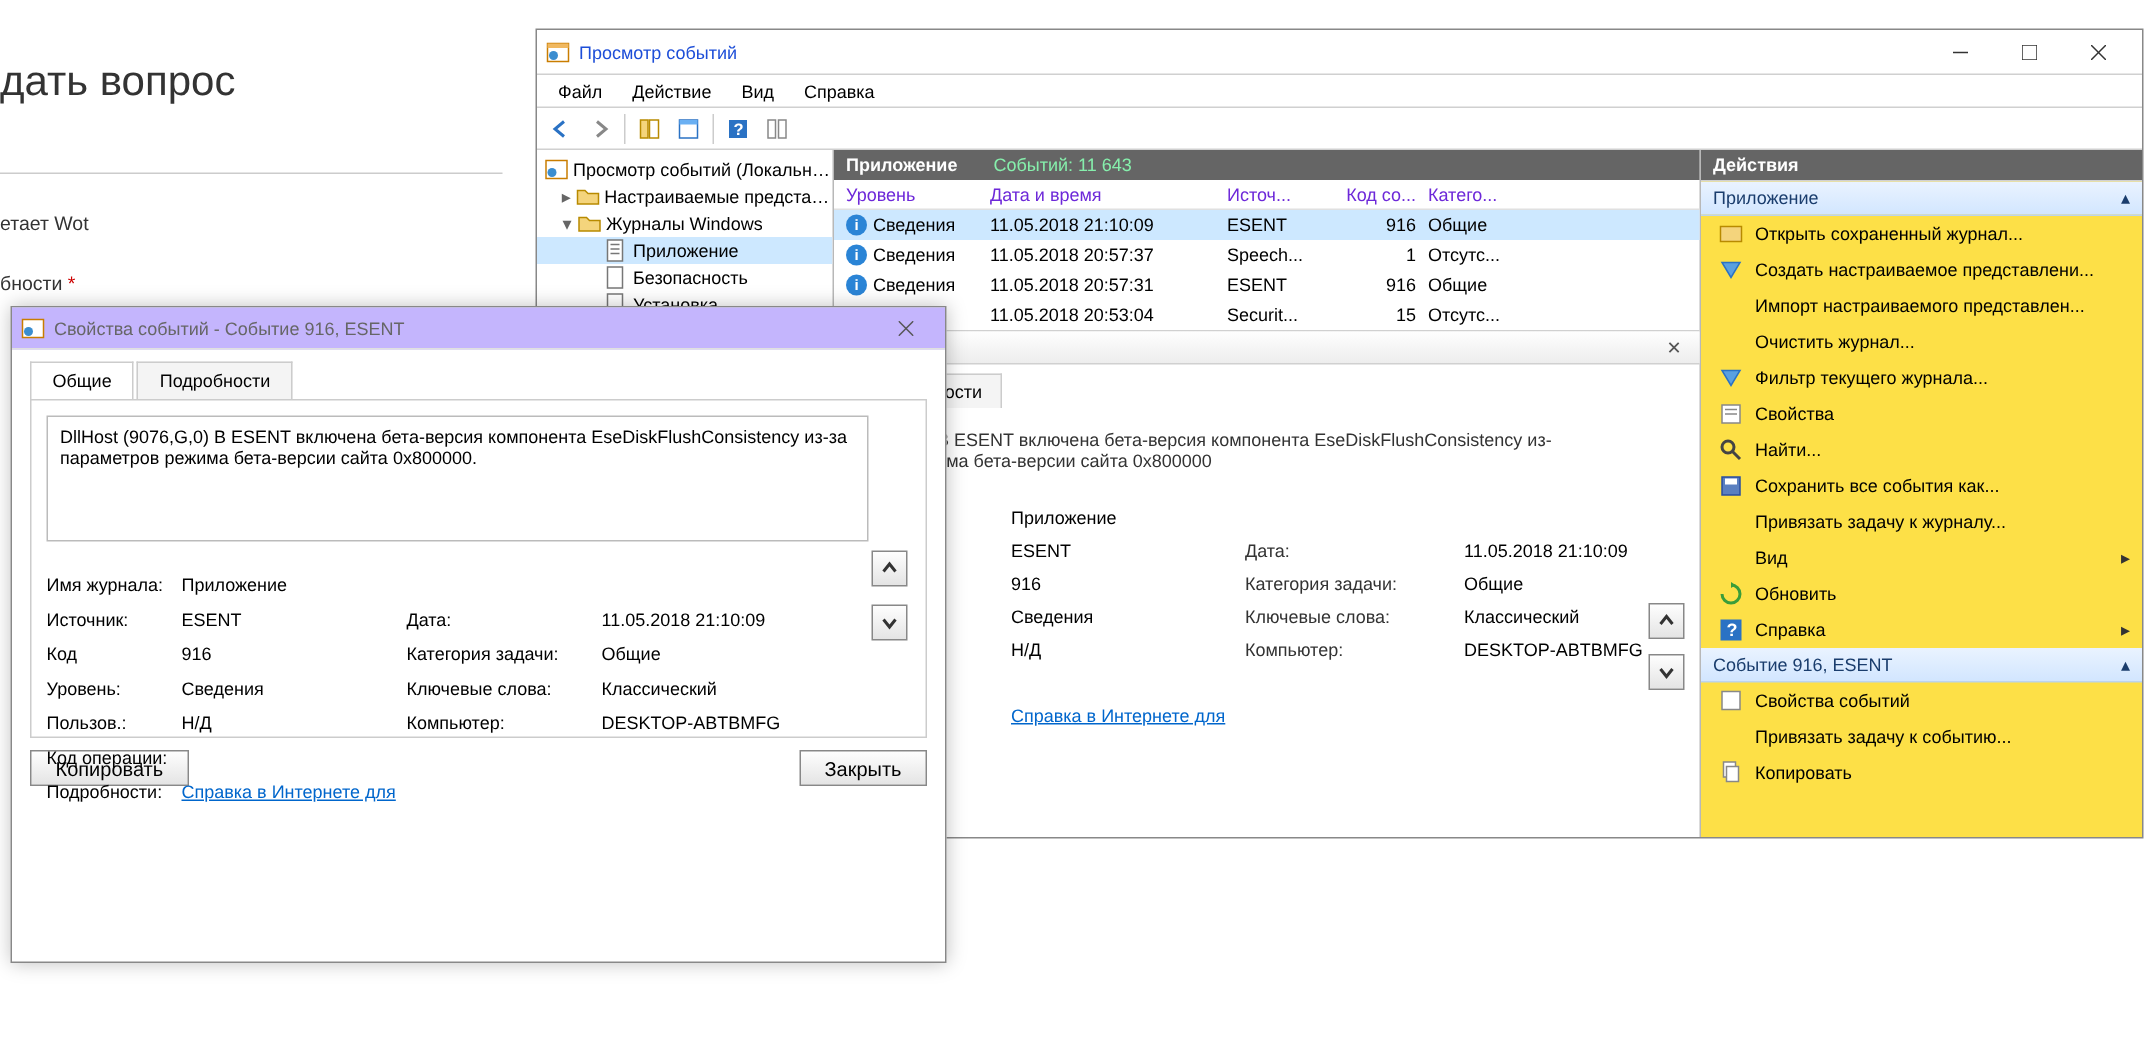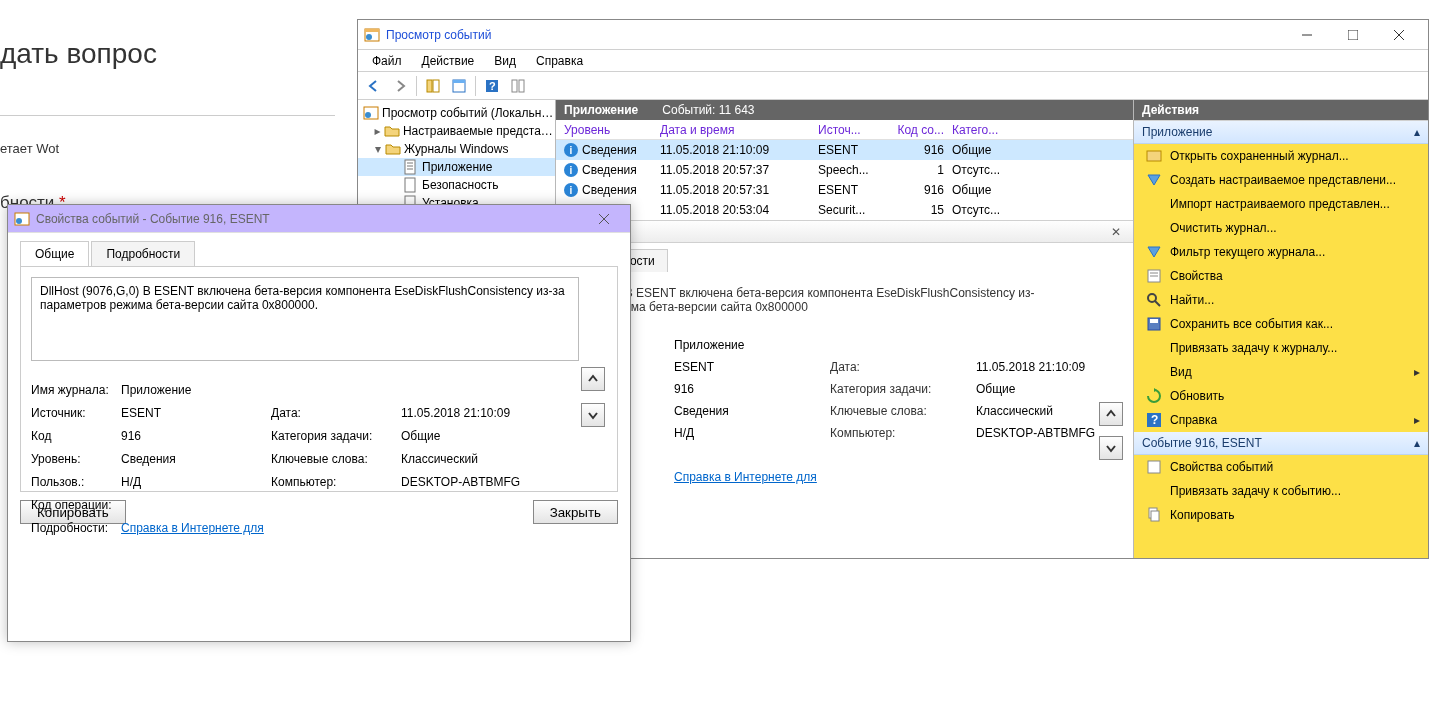--- a/index.html
+++ b/index.html
@@ -3,21 +3,21 @@
 <meta charset="utf-8">
 <style>
   * { box-sizing: border-box; font-family: "Segoe UI", Tahoma, sans-serif; }
   body { margin: 0; width: 1429px; height: 707px; background: #fff; overflow: hidden; position: relative; font-size: 12px; color: #000; }
 
   
   .bg-page { position: absolute; left: 0; top: 0; width: 360px; height: 707px; }
   .bg-title { position: absolute; left: 0; top: 38px; font-size: 28px; font-weight: 300; color: #333; }
   .bg-sep   { position: absolute; left: 0; top: 115px; width: 335px; border-top: 1px solid #ccc; }
   .bg-line1 { position: absolute; left: 0; top: 141px; font-size: 13px; color: #333; }
-  .bg-line2 { position: absolute; left: 0; top: 193px; font-size: 17px; color: #333; }
+  .bg-line2 { position: absolute; left: 0; top: 181px; font-size: 13px; color: #333; }
   .bg-line2 .star { color: #c00; }
 
   
   .ev {
     position: absolute; left: 357px; top: 19px; width: 1072px; height: 540px;
     background: #fff; border: 1px solid #888;
   }
   .ev-titlebar { height: 30px; display: flex; align-items: center; padding: 0 6px; border-bottom: 1px solid #d0d0d0; background: #fff; }
   .ev-titlebar .app-icon { width: 16px; height: 16px; margin-right: 6px; }
   .ev-title { color: #1d4ed8; font-size: 12px; flex: 1; }
@@ -40,21 +40,21 @@
   .tree-row { display: flex; align-items: center; height: 18px; padding-left: 4px; white-space: nowrap; cursor: pointer; }
   .tree-row.sel { background: #cde8ff; }
   .tree-twisty { width: 12px; text-align: center; color: #666; }
   .tree-icon { width: 16px; height: 16px; margin: 0 3px 0 1px; }
   .tree-label { overflow: hidden; text-overflow: ellipsis; }
 
   
   .ev-center { flex: 1; display: flex; flex-direction: column; border-right: 1px solid #b8b8b8; min-width: 0; }
   .center-header { height: 20px; background: #656565; color: #fff; display: flex; align-items: center; padding: 0 8px; gap: 24px; font-size: 12px; }
   .center-header .ch-title { font-weight: 600; }
-  .center-header .ch-count { color: #ffffff; }
+  .center-header .ch-count { color: #86efac; }
   .grid-header, .grid-row { display: flex; align-items: center; height: 20px; padding: 0 8px; gap: 8px; }
   .grid-header { border-bottom: 1px solid #e0e0e0; color: #6d28d9; }
   .grid-row { border-bottom: 0; }
   .c-level { width: 88px; display: flex; align-items: center; gap: 4px; }
   .c-date  { width: 150px; }
   .c-src   { width: 70px; overflow: hidden; text-overflow: ellipsis; white-space: nowrap; }
   .c-id    { width: 48px; text-align: right; }
   .c-cat   { width: 70px; overflow: hidden; text-overflow: ellipsis; white-space: nowrap; }
   .grid-row.sel { background: #cde8ff; }
 

